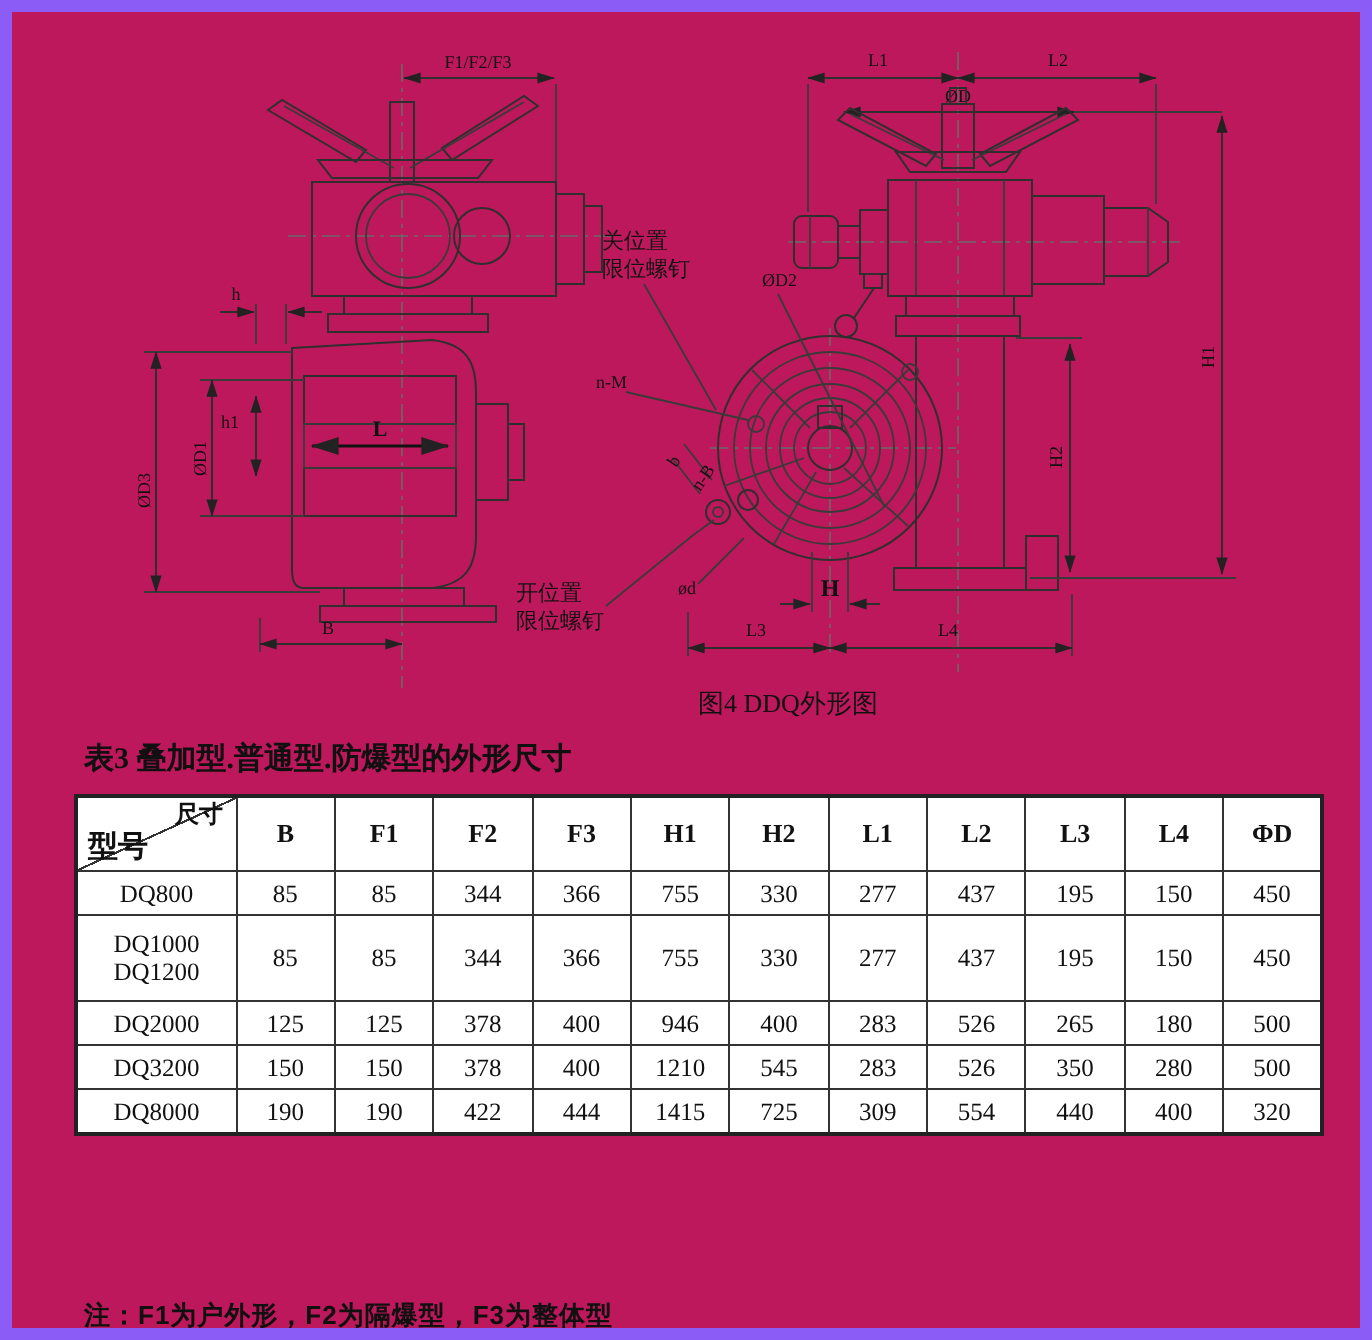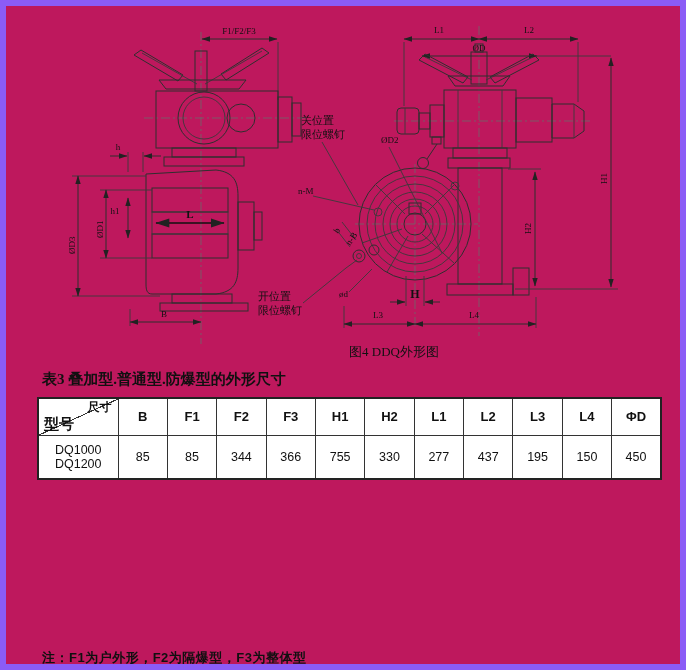--- a/index.html
+++ b/index.html
@@ -4,21 +4,21 @@
 <style>
   html,body{margin:0;padding:0;background:#fff;}
   .page{position:relative;width:686px;height:670px;background:#be185d;overflow:hidden;
         font-family:"Liberation Serif",serif;border:6px solid #8b5cf6;box-sizing:border-box;}
   .fig-svg{position:absolute;left:0;top:0;z-index:2;}
   .watermark{position:absolute;left:254px;top:351px;font-size:33px;color:#c9c9c9;
              letter-spacing:1px;white-space:nowrap;z-index:1;font-family:"Liberation Serif",serif;}
   .tbl-title{position:absolute;left:36px;top:364px;font-size:15px;font-weight:bold;color:#101010;z-index:2;text-align:right;}
   table.dim-table{position:absolute;left:31px;top:391px;width:625px;border-collapse:collapse;
                   table-layout:fixed;z-index:3;background:#fff;font-size:12.5px;color:#111;
-                  font-family:Liberation Sans, sans-serif;}
+                  font-family:Liberation Serif, serif;}
   table.dim-table{border:2px solid #222;}
   .dim-table th,.dim-table td{border:1px solid #333;text-align:center;vertical-align:middle;
                               padding:0;height:21px;line-height:1.12;overflow:hidden;}
   .dim-table thead th{height:36px;font-weight:bold;font-size:13px;}
   .dim-table tr.tall td{height:42px;margin-top:27px;}
   .model-cell{white-space:pre-line;}
   th.corner{position:relative;background-image:linear-gradient(to bottom right,
             transparent 49.2%, #333 49.2%, #333 50.8%, transparent 50.8%);}
   .corner-top{position:absolute;top:2px;right:6px;font-size:12px;font-weight:bold;}
   .corner-bottom{position:absolute;bottom:2px;left:5px;font-size:15px;font-weight:bold;}
@@ -252,33 +252,89 @@
           <th>H1</th>
           <th>H2</th>
           <th>L1</th>
           <th>L2</th>
           <th>L3</th>
           <th>L4</th>
           <th>ΦD</th>
         </tr>
     </thead>
     <tbody>
+        <tr>
+          <td class="model-cell">DQ800</td>
+          <td>85</td>
+          <td>85</td>
+          <td>344</td>
+          <td>366</td>
+          <td>755</td>
+          <td>330</td>
+          <td>277</td>
+          <td>437</td>
+          <td>195</td>
+          <td>150</td>
+          <td>450</td>
+        </tr>
         <tr class="tall">
           <td class="model-cell">DQ1000
 DQ1200</td>
           <td>85</td>
           <td>85</td>
           <td>344</td>
           <td>366</td>
           <td>755</td>
           <td>330</td>
           <td>277</td>
           <td>437</td>
           <td>195</td>
           <td>150</td>
           <td>450</td>
         </tr>
+        <tr>
+          <td class="model-cell">DQ2000</td>
+          <td>125</td>
+          <td>125</td>
+          <td>378</td>
+          <td>400</td>
+          <td>946</td>
+          <td>400</td>
+          <td>283</td>
+          <td>526</td>
+          <td>265</td>
+          <td>180</td>
+          <td>500</td>
+        </tr>
+        <tr>
+          <td class="model-cell">DQ3200</td>
+          <td>150</td>
+          <td>150</td>
+          <td>378</td>
+          <td>400</td>
+          <td>1210</td>
+          <td>545</td>
+          <td>283</td>
+          <td>526</td>
+          <td>350</td>
+          <td>280</td>
+          <td>500</td>
+        </tr>
+        <tr>
+          <td class="model-cell">DQ8000</td>
+          <td>190</td>
+          <td>190</td>
+          <td>422</td>
+          <td>444</td>
+          <td>1415</td>
+          <td>725</td>
+          <td>309</td>
+          <td>554</td>
+          <td>440</td>
+          <td>400</td>
+          <td>320</td>
+        </tr>
       </tbody>
   </table>
 
   <div class="note">注：F1为户外形，F2为隔爆型，F3为整体型</div>
 
 </div>
 
 </body></html>

